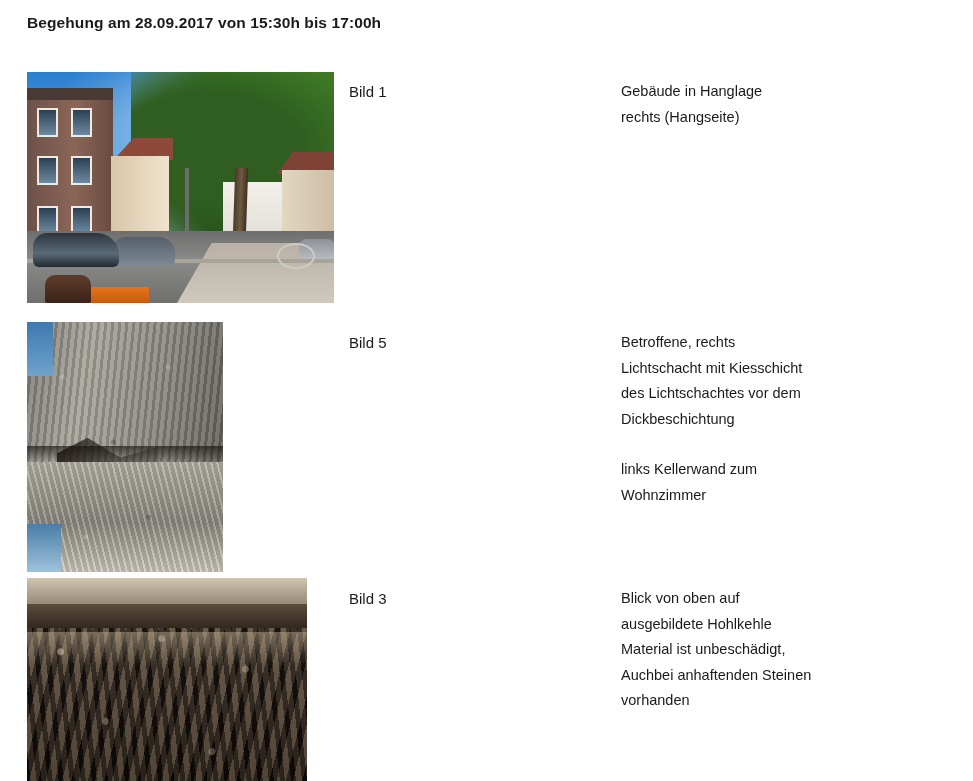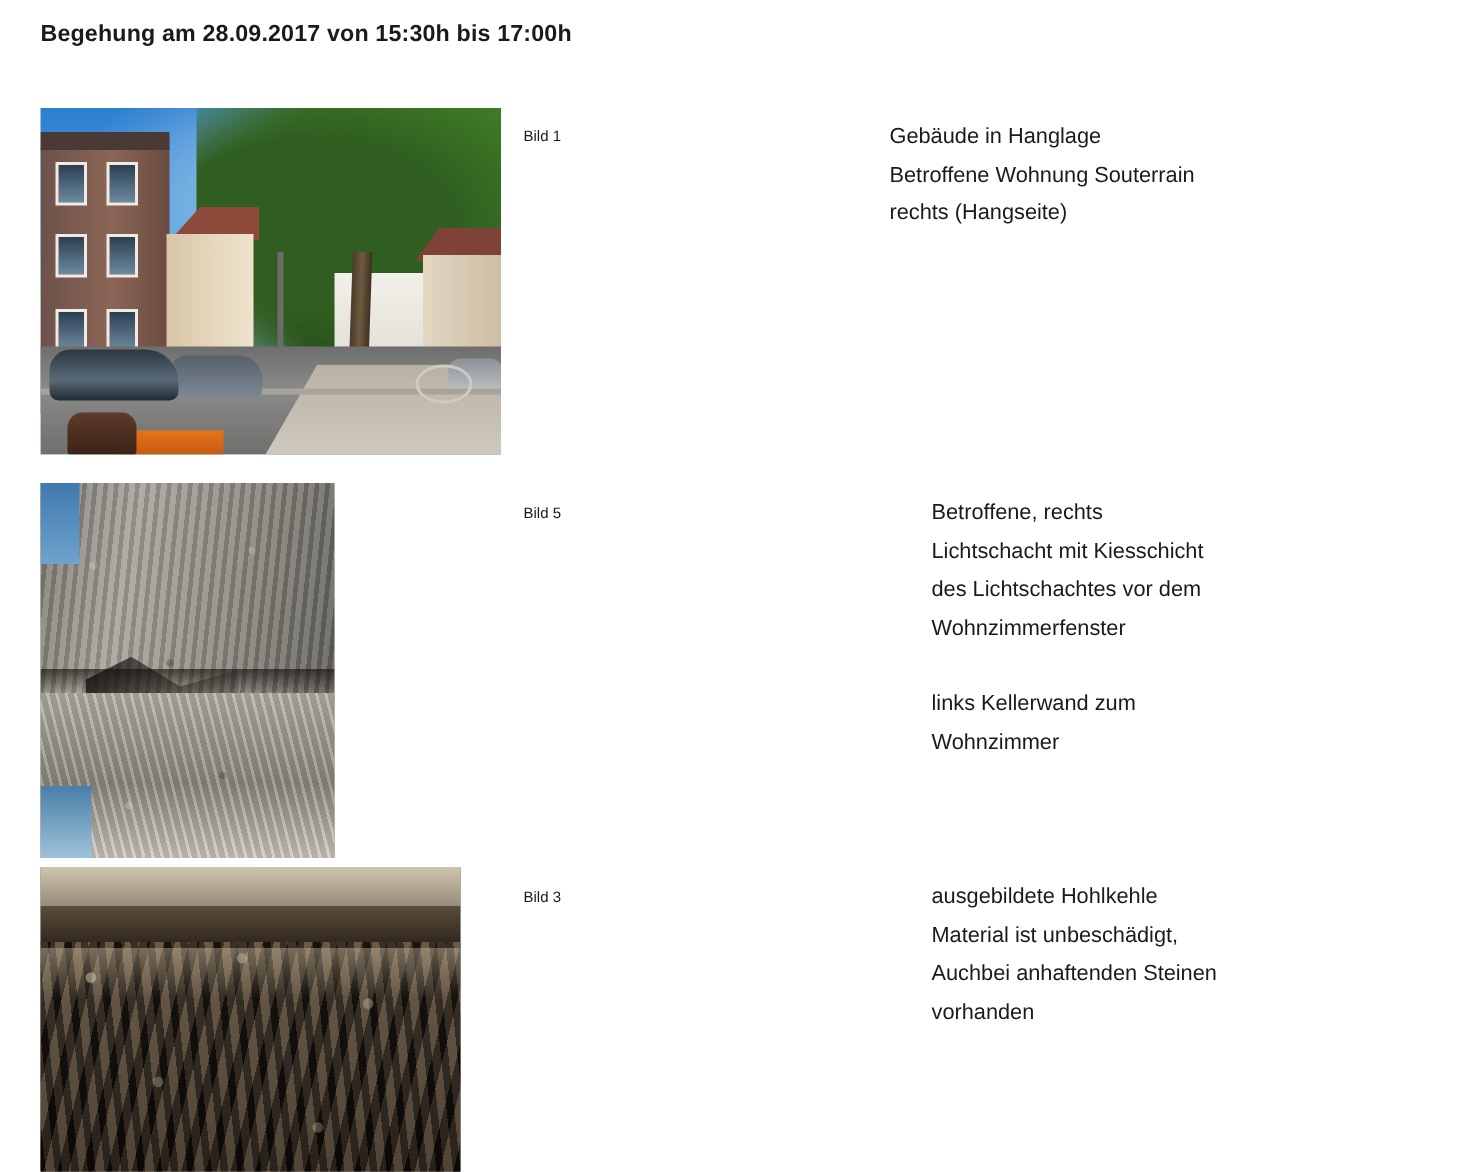--- a/index.html
+++ b/index.html
@@ -38,21 +38,21 @@
     left: 0;
     width: 973px;
   }
   .figure {
     position: absolute;
     overflow: hidden;
     background: #777;
   }
   .caption {
     position: absolute;
-    font-size: 10px;
+    font-size: 15px;
     line-height: 25.5px;
     white-space: nowrap;
   }
   .desc {
     position: absolute;
     font-size: 14.5px;
     line-height: 25.5px;
     width: 330px;
   }
   .desc p {
@@ -304,23 +304,22 @@
       <div class="p1-car3"></div>
       <div class="p1-bike"></div>
       <div class="p1-car2"></div>
       <div class="p1-car1"></div>
       <div class="p1-orange"></div>
       <div class="p1-bag"></div>
     </div>
 
     <div class="caption" style="left:349px;top:65px">Bild 1</div>
 
-    <div class="desc" style="left:593px;top:65px">
+    <div class="desc" style="left:621px;top:65px">
       <p>Gebäude in Hanglage</p>
-      <p>Betroffene Wohnung Souterrain</p>
       <p>rechts (Hangseite)</p>
     </div>
   </div>
 
   <div class="row">
 
     <div class="figure pic2">
       <div class="p2-upper"></div>
       <div class="p2-blue"></div>
       <div class="p2-crack"></div>
@@ -329,40 +328,41 @@
       <div class="p2-blue2"></div>
       <div class="p2-grain"></div>
     </div>
 
     <div class="caption" style="left:349px;top:316px">Bild 5</div>
 
     <div class="desc" style="left:621px;top:316px">
       <p>Betroffene, rechts</p>
       <p>Lichtschacht mit Kiesschicht</p>
       <p>des Lichtschachtes vor dem</p>
-      <p>Wohnzimmerfenster</p>
+      <p>Dickbeschichtung</p>
       <p class="gap">links Kellerwand zum</p>
       <p>Wohnzimmer</p>
     </div>
   </div>
 
   <div class="row">
 
     <div class="figure pic3">
       <div class="p3-top"></div>
       <div class="p3-band"></div>
       <div class="p3-body"></div>
       <div class="p3-body2"></div>
       <div class="p3-light"></div>
       <div class="p3-stones"></div>
     </div>
 
     <div class="caption" style="left:349px;top:572px">Bild 3</div>
 
     <div class="desc" style="left:621px;top:572px">
+      <p>Blick von oben auf</p>
       <p>ausgebildete Hohlkehle</p>
       <p>Material ist unbeschädigt,</p>
       <p>Auchbei anhaftenden Steinen</p>
       <p>vorhanden</p>
     </div>
   </div>
 
 </div>
 
 </body></html>

